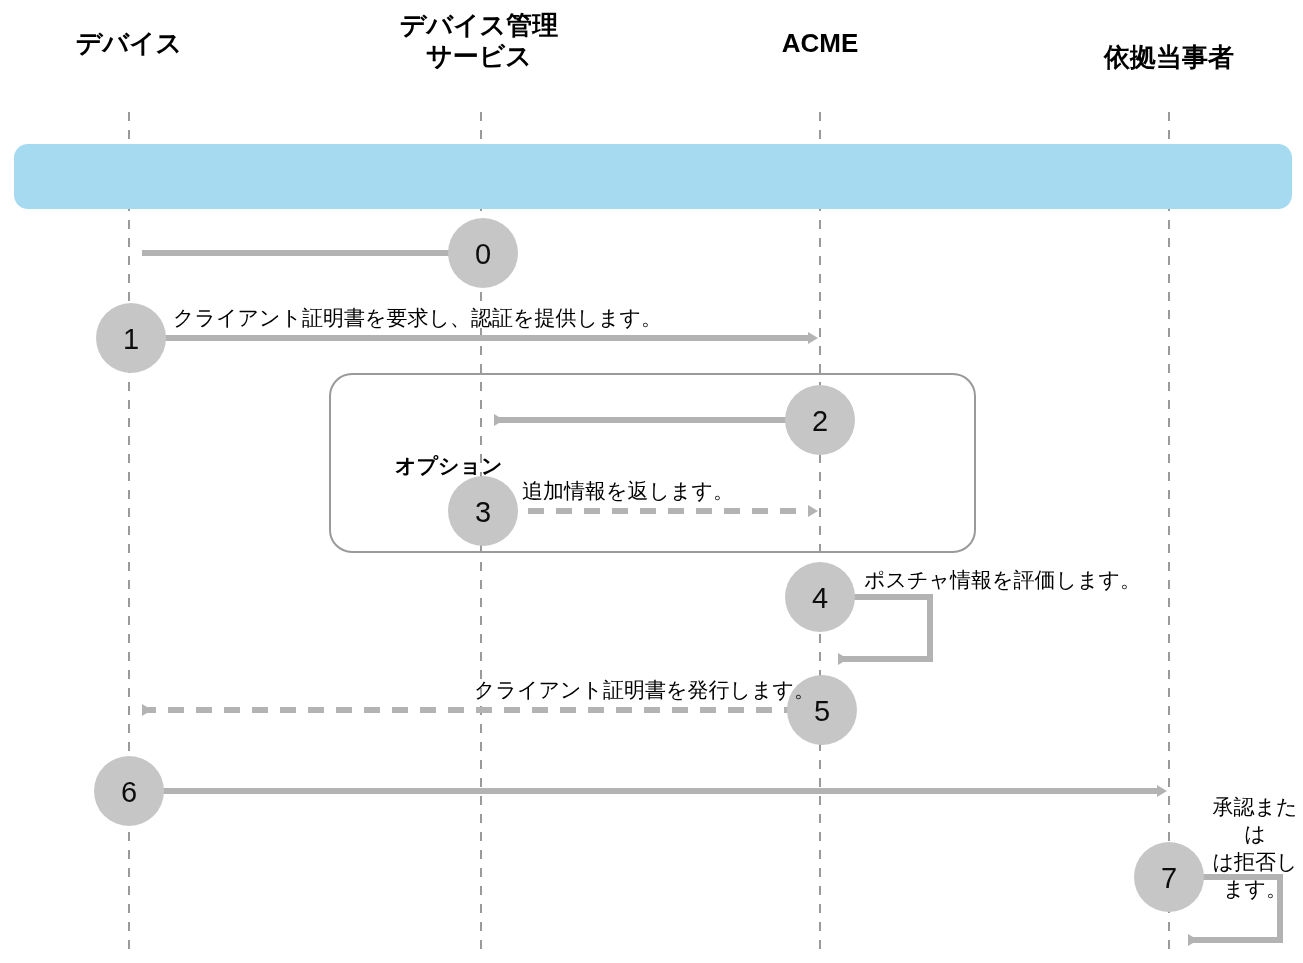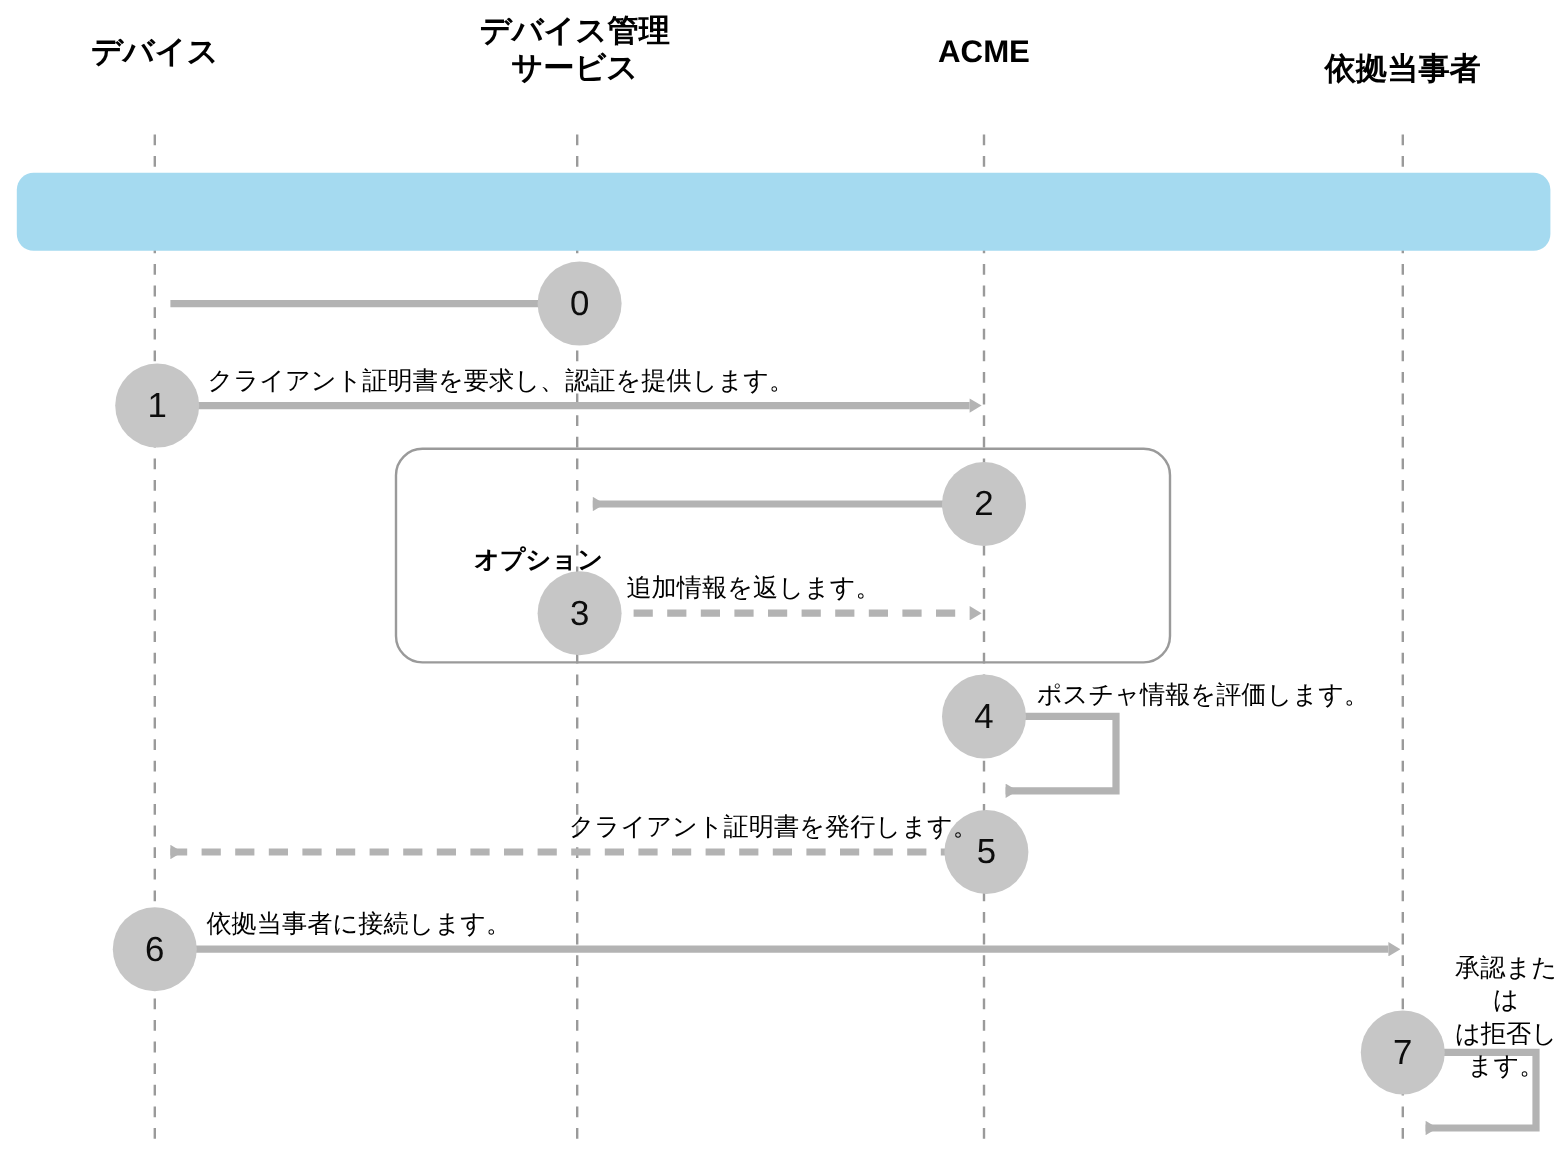--- a/index.html
+++ b/index.html
@@ -131,21 +131,20 @@
   <div class="hdr-label" style="left:820px; top:28px;">ACME</div>
   <div class="hdr-label" style="left:1169px; top:42px;">依拠当事者</div>
 
 
   <div class="frag-label" style="left:357px; top:452px;margin-left:38px;">オプション</div>
 
   <div class="msg-label" style="left:173px; top:305px;">クライアント証明書を要求し、認証を提供します。</div>
   <div class="msg-label" style="left:522px; top:478px;">追加情報を返します。</div>
   <div class="msg-label" style="left:864px; top:567px;">ポスチャ情報を評価します。</div>
   <div class="msg-label" style="left:474px; top:677px;">クライアント証明書を発行します。</div>
-  <div class="msg-label" style="left:172px; top:758px;">依拠当事者に接続します。</div>
   <div class="msg-label wrap" style="left:1209px; top:793px; white-space:pre-line;">承認または
 は拒否し
 ます。</div>
 
   <div class="step-num" style="left:483px; top:254px;">0</div>
   <div class="step-num" style="left:131px; top:339px;">1</div>
   <div class="step-num" style="left:820px; top:421px;">2</div>
   <div class="step-num" style="left:483px; top:512px;">3</div>
   <div class="step-num" style="left:820px; top:598px;">4</div>
   <div class="step-num" style="left:822px; top:711px;">5</div>

